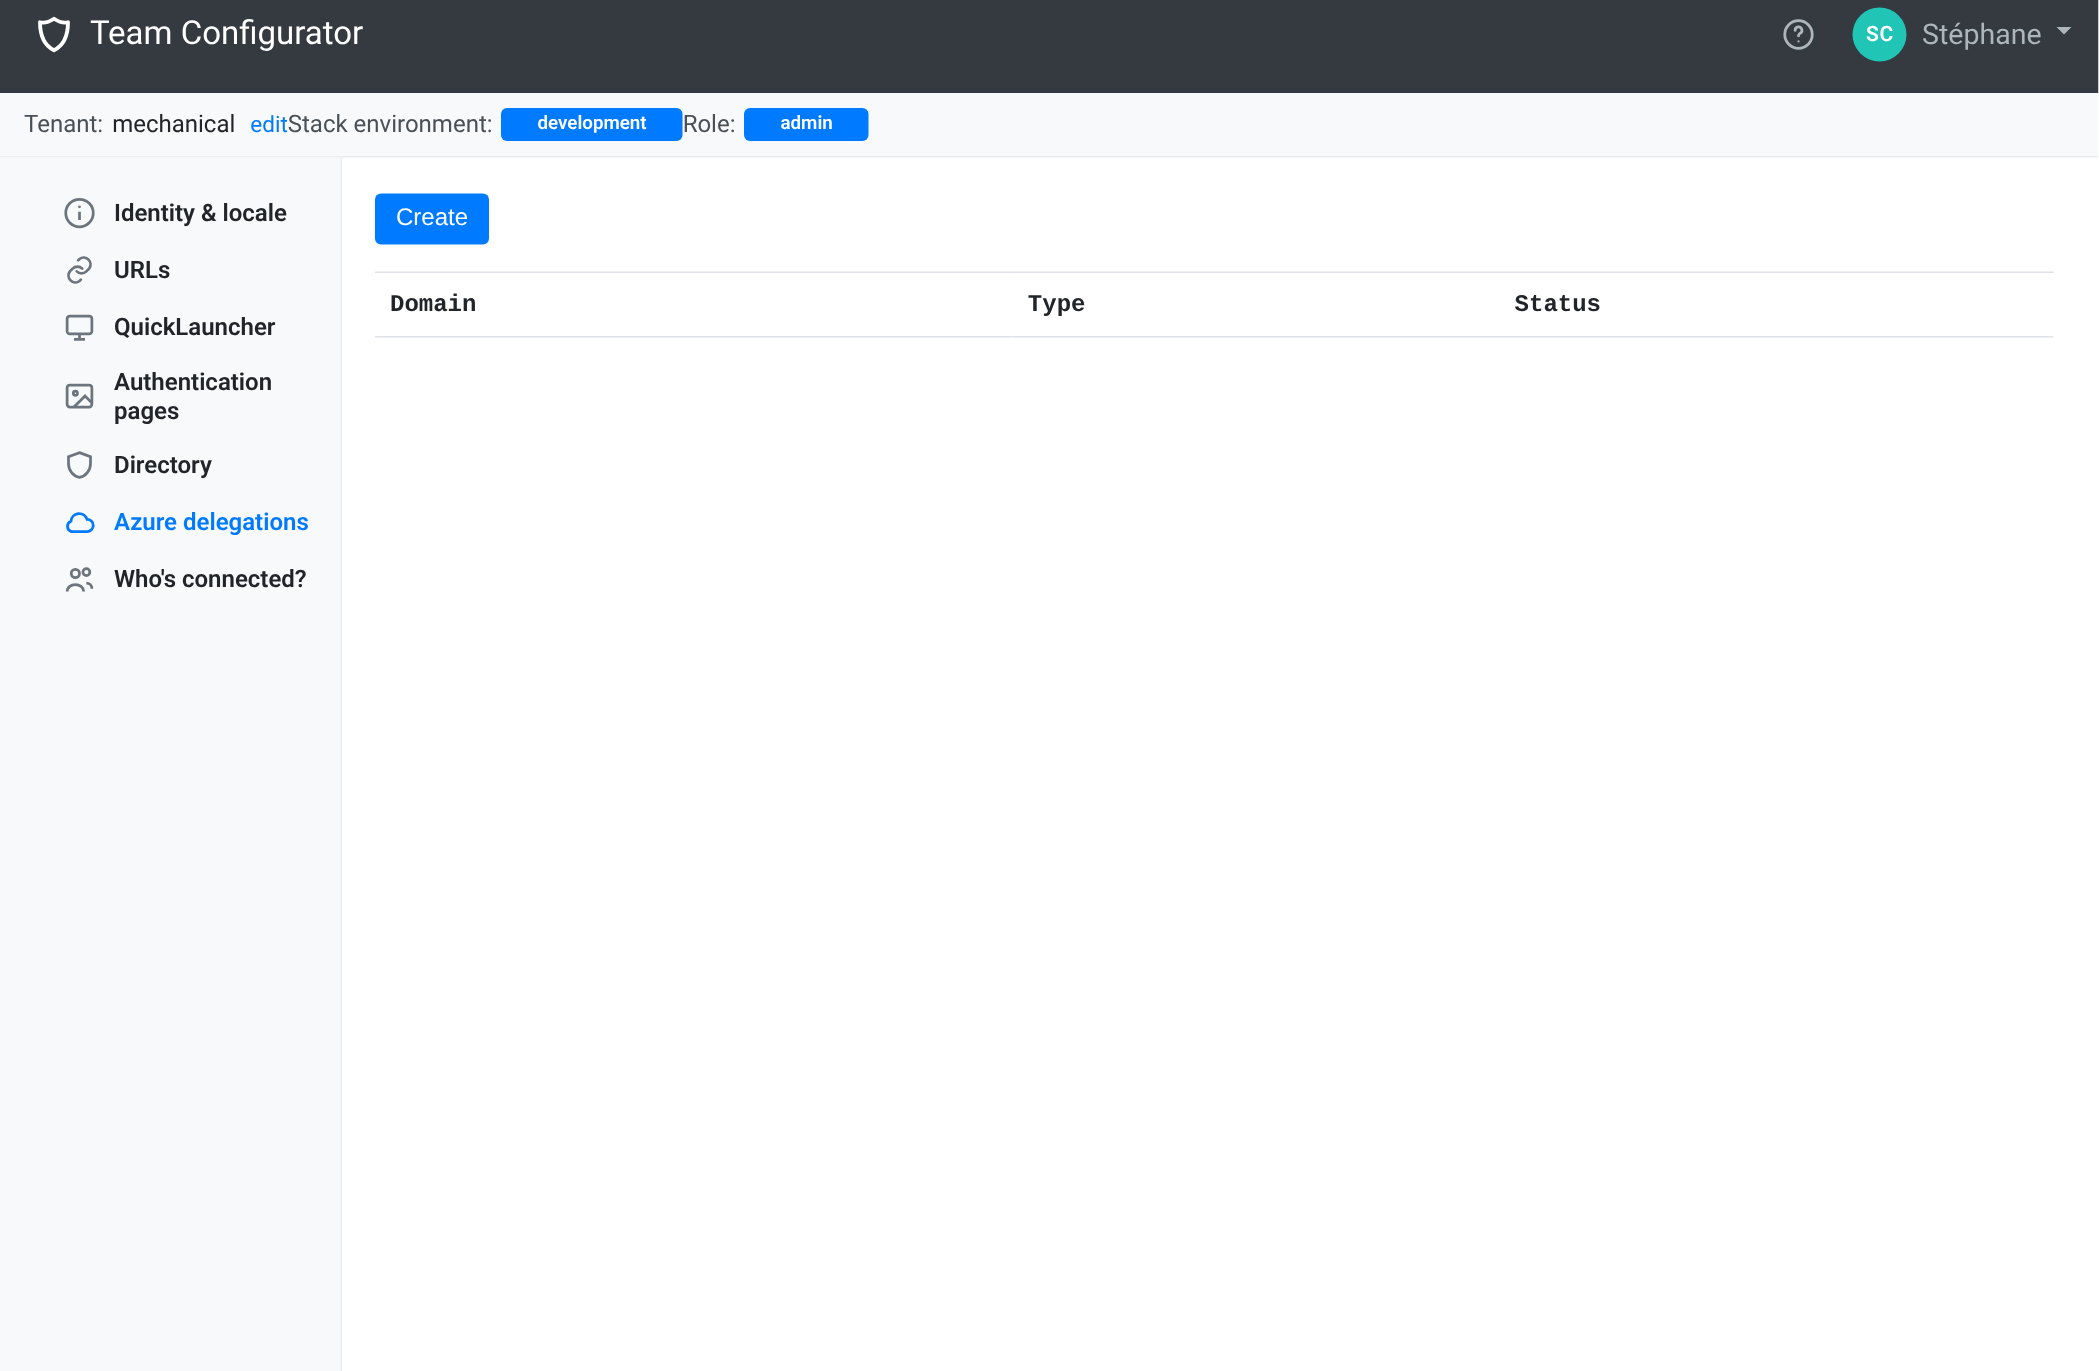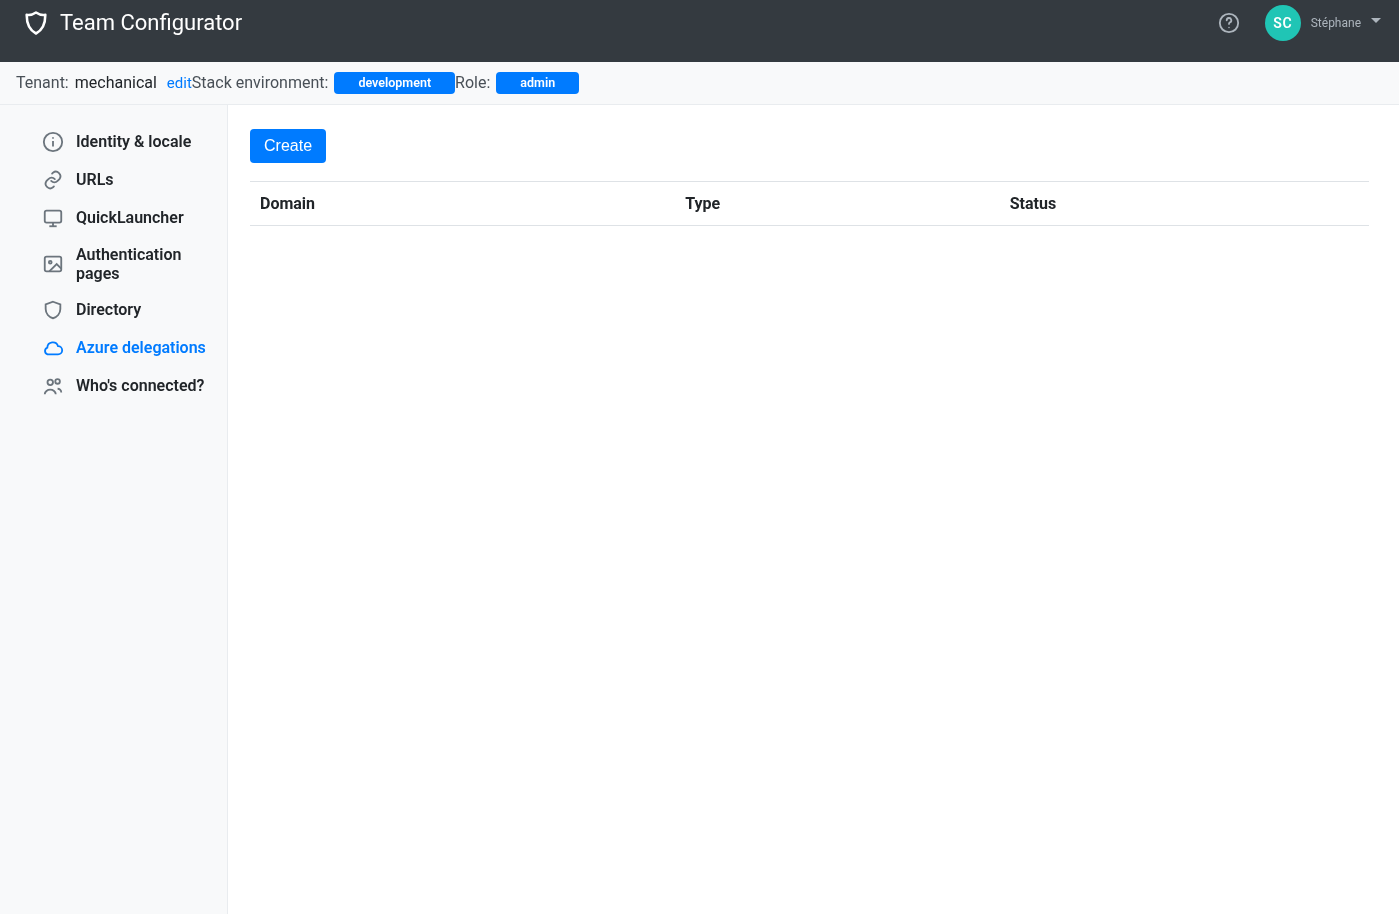--- a/index.html
+++ b/index.html
@@ -21,21 +21,21 @@
   .navbar-right { margin-left: auto; display: flex; align-items: center; gap: 24px; }
   .help-icon { width: 24px; height: 24px; color: #adb5bd; cursor: pointer; display: inline-flex; align-items: center; justify-content: center; }
   .user-menu { display: flex; align-items: center; gap: 10px; cursor: pointer; color: #adb5bd; }
   .avatar {
     width: 36px; height: 36px; border-radius: 50%;
     background: #20c5b5;
     color: #fff; font-size: 14px; font-weight: 600;
     display: inline-flex; align-items: center; justify-content: center;
     letter-spacing: 0.5px;
   }
-  .user-name { font-size: 12px; }
+  .user-name { font-size: 19px; }
   .caret { width: 10px; height: 10px; display: inline-flex; }
 
   
   .subheader {
     background: #f8f9fa;
     border-bottom: 1px solid #e9ecef;
     padding: 10px 16px;
     display: flex;
     align-items: center;
     color: #212529;
@@ -91,20 +91,21 @@
     margin-top: 18px;
   }
   table.data-table thead th {
     text-align: left;
     font-weight: 700;
     font-size: 16px;
     padding: 12px 10px;
     border-top: 1px solid #dee2e6;
     border-bottom: 1px solid #dee2e6;
     color: #212529;
+    font-family: Liberation Mono, monospace;
   }
   .col-domain { width: 38%; }
   .col-type { width: 29%; }
   .col-status { width: 33%; }
 
   svg { display: block; }
 </style>
 </head>
 <body>
 

